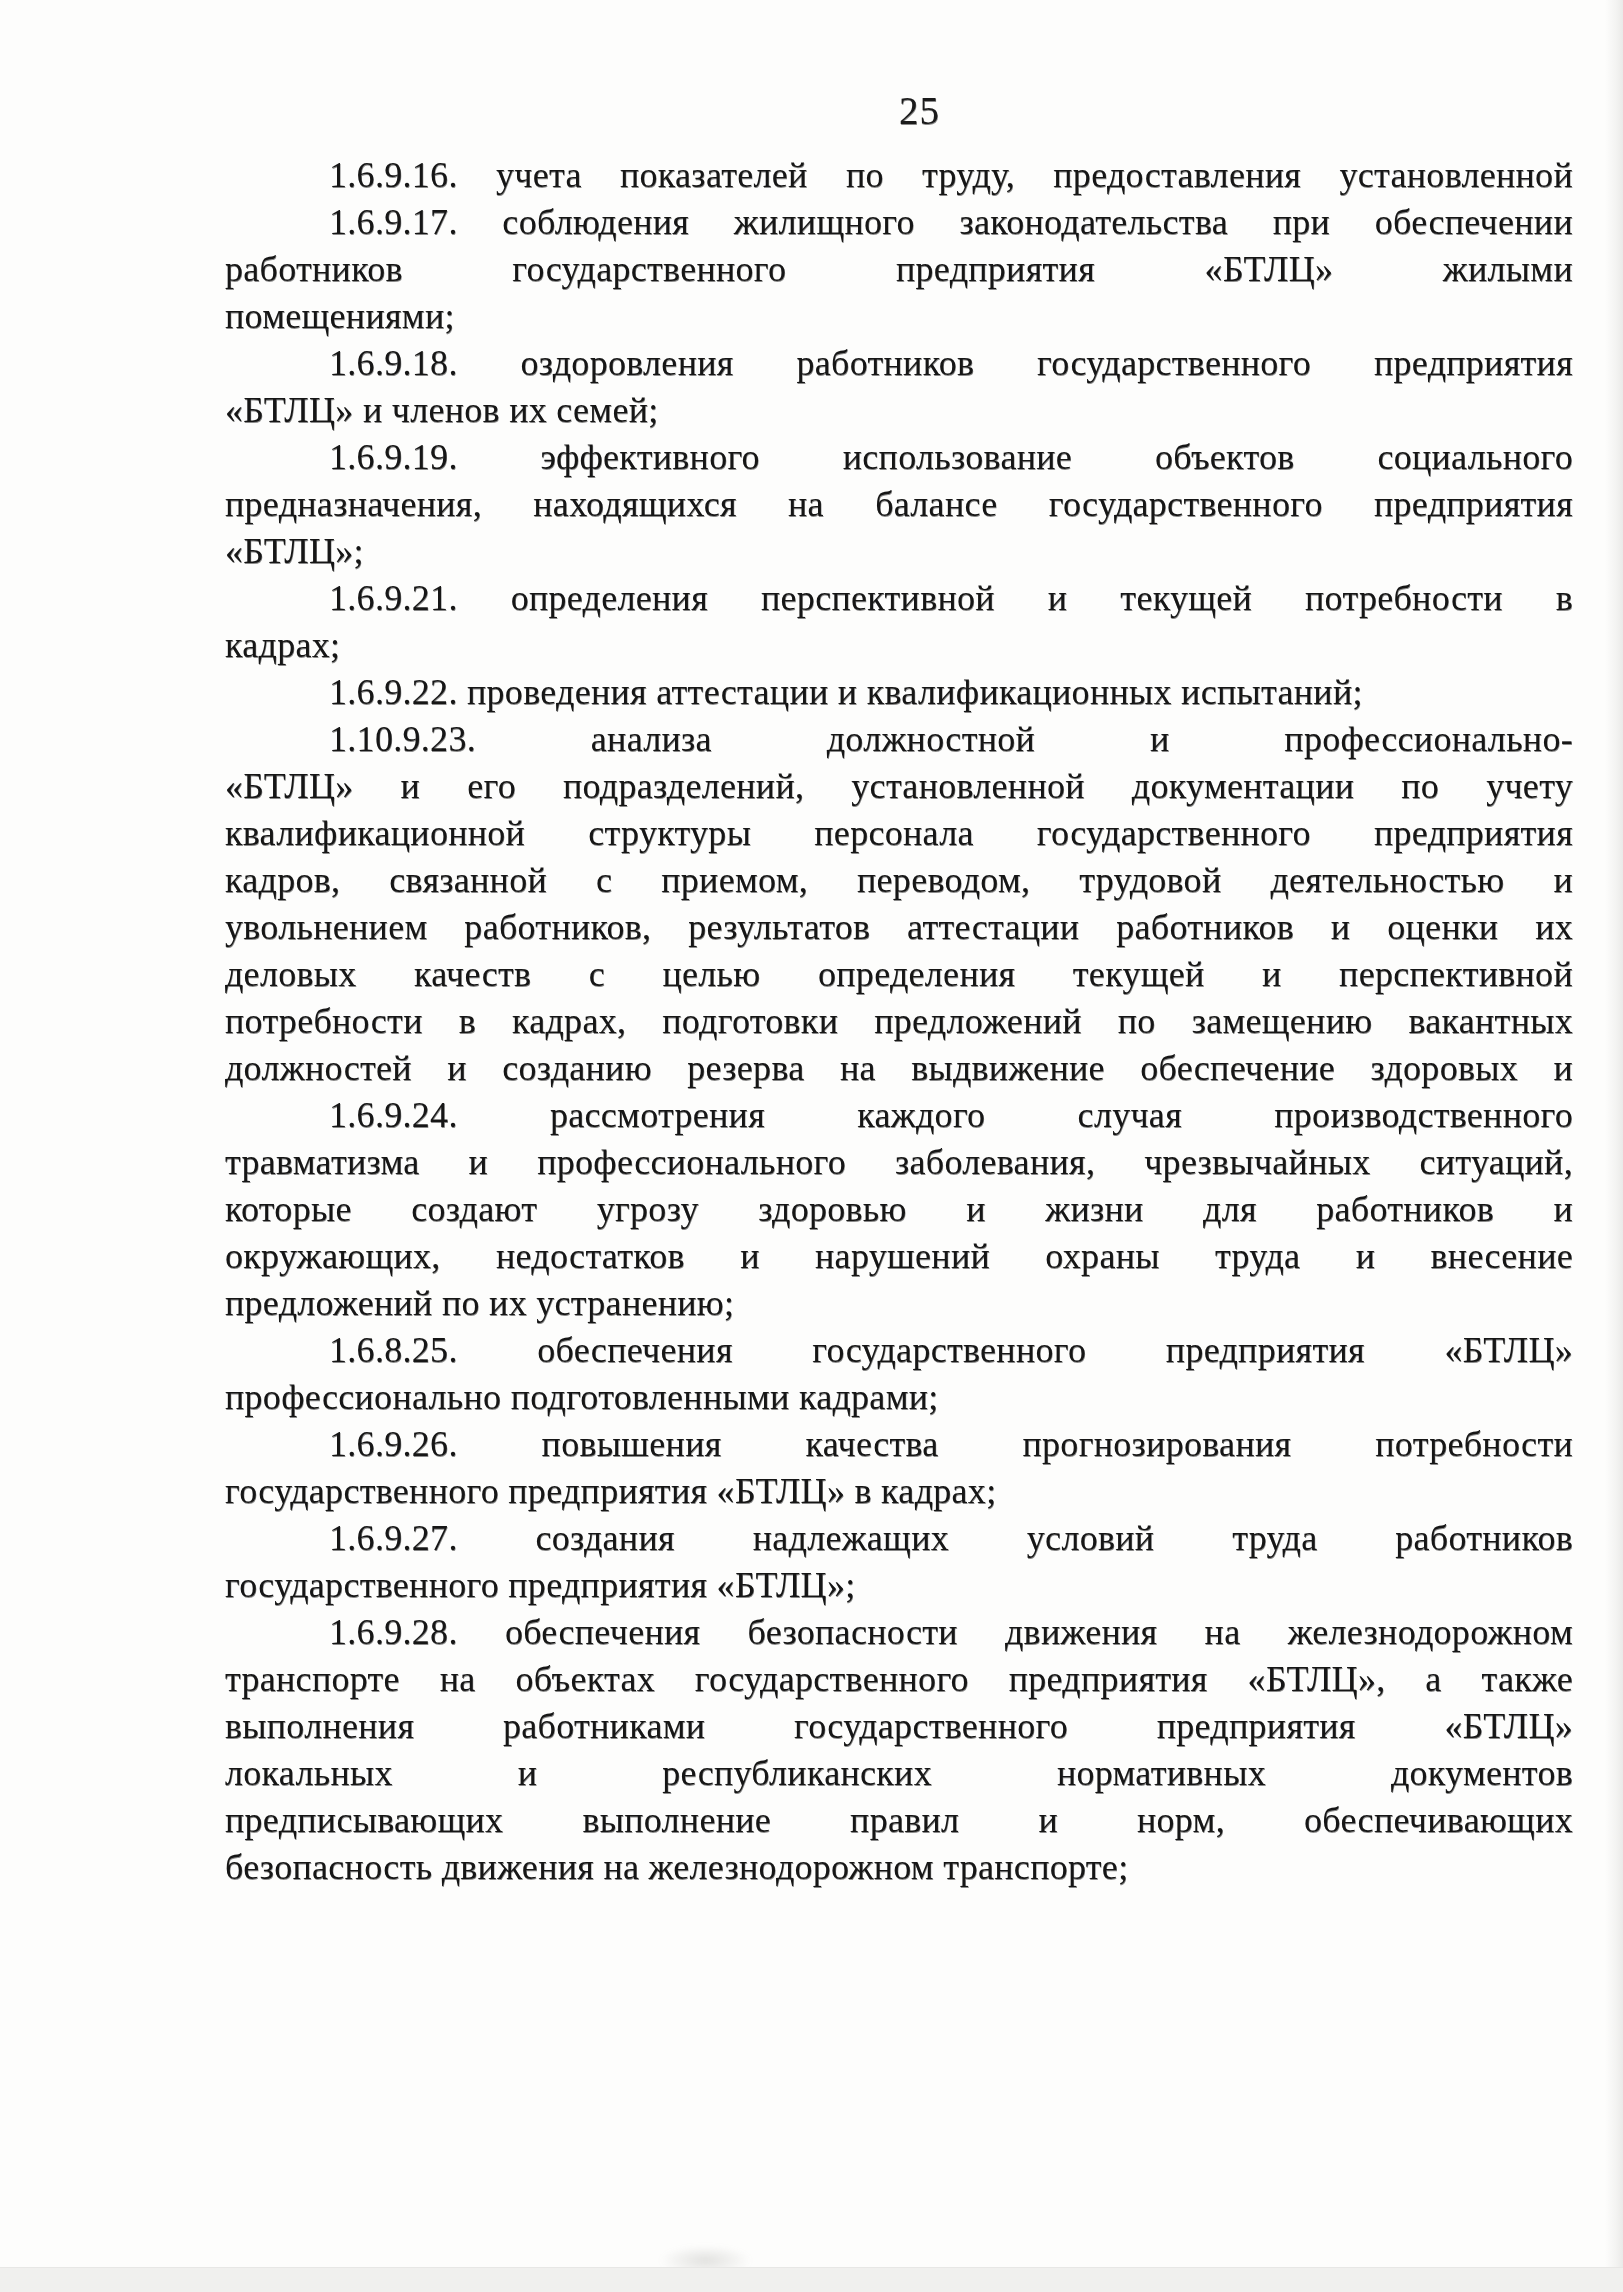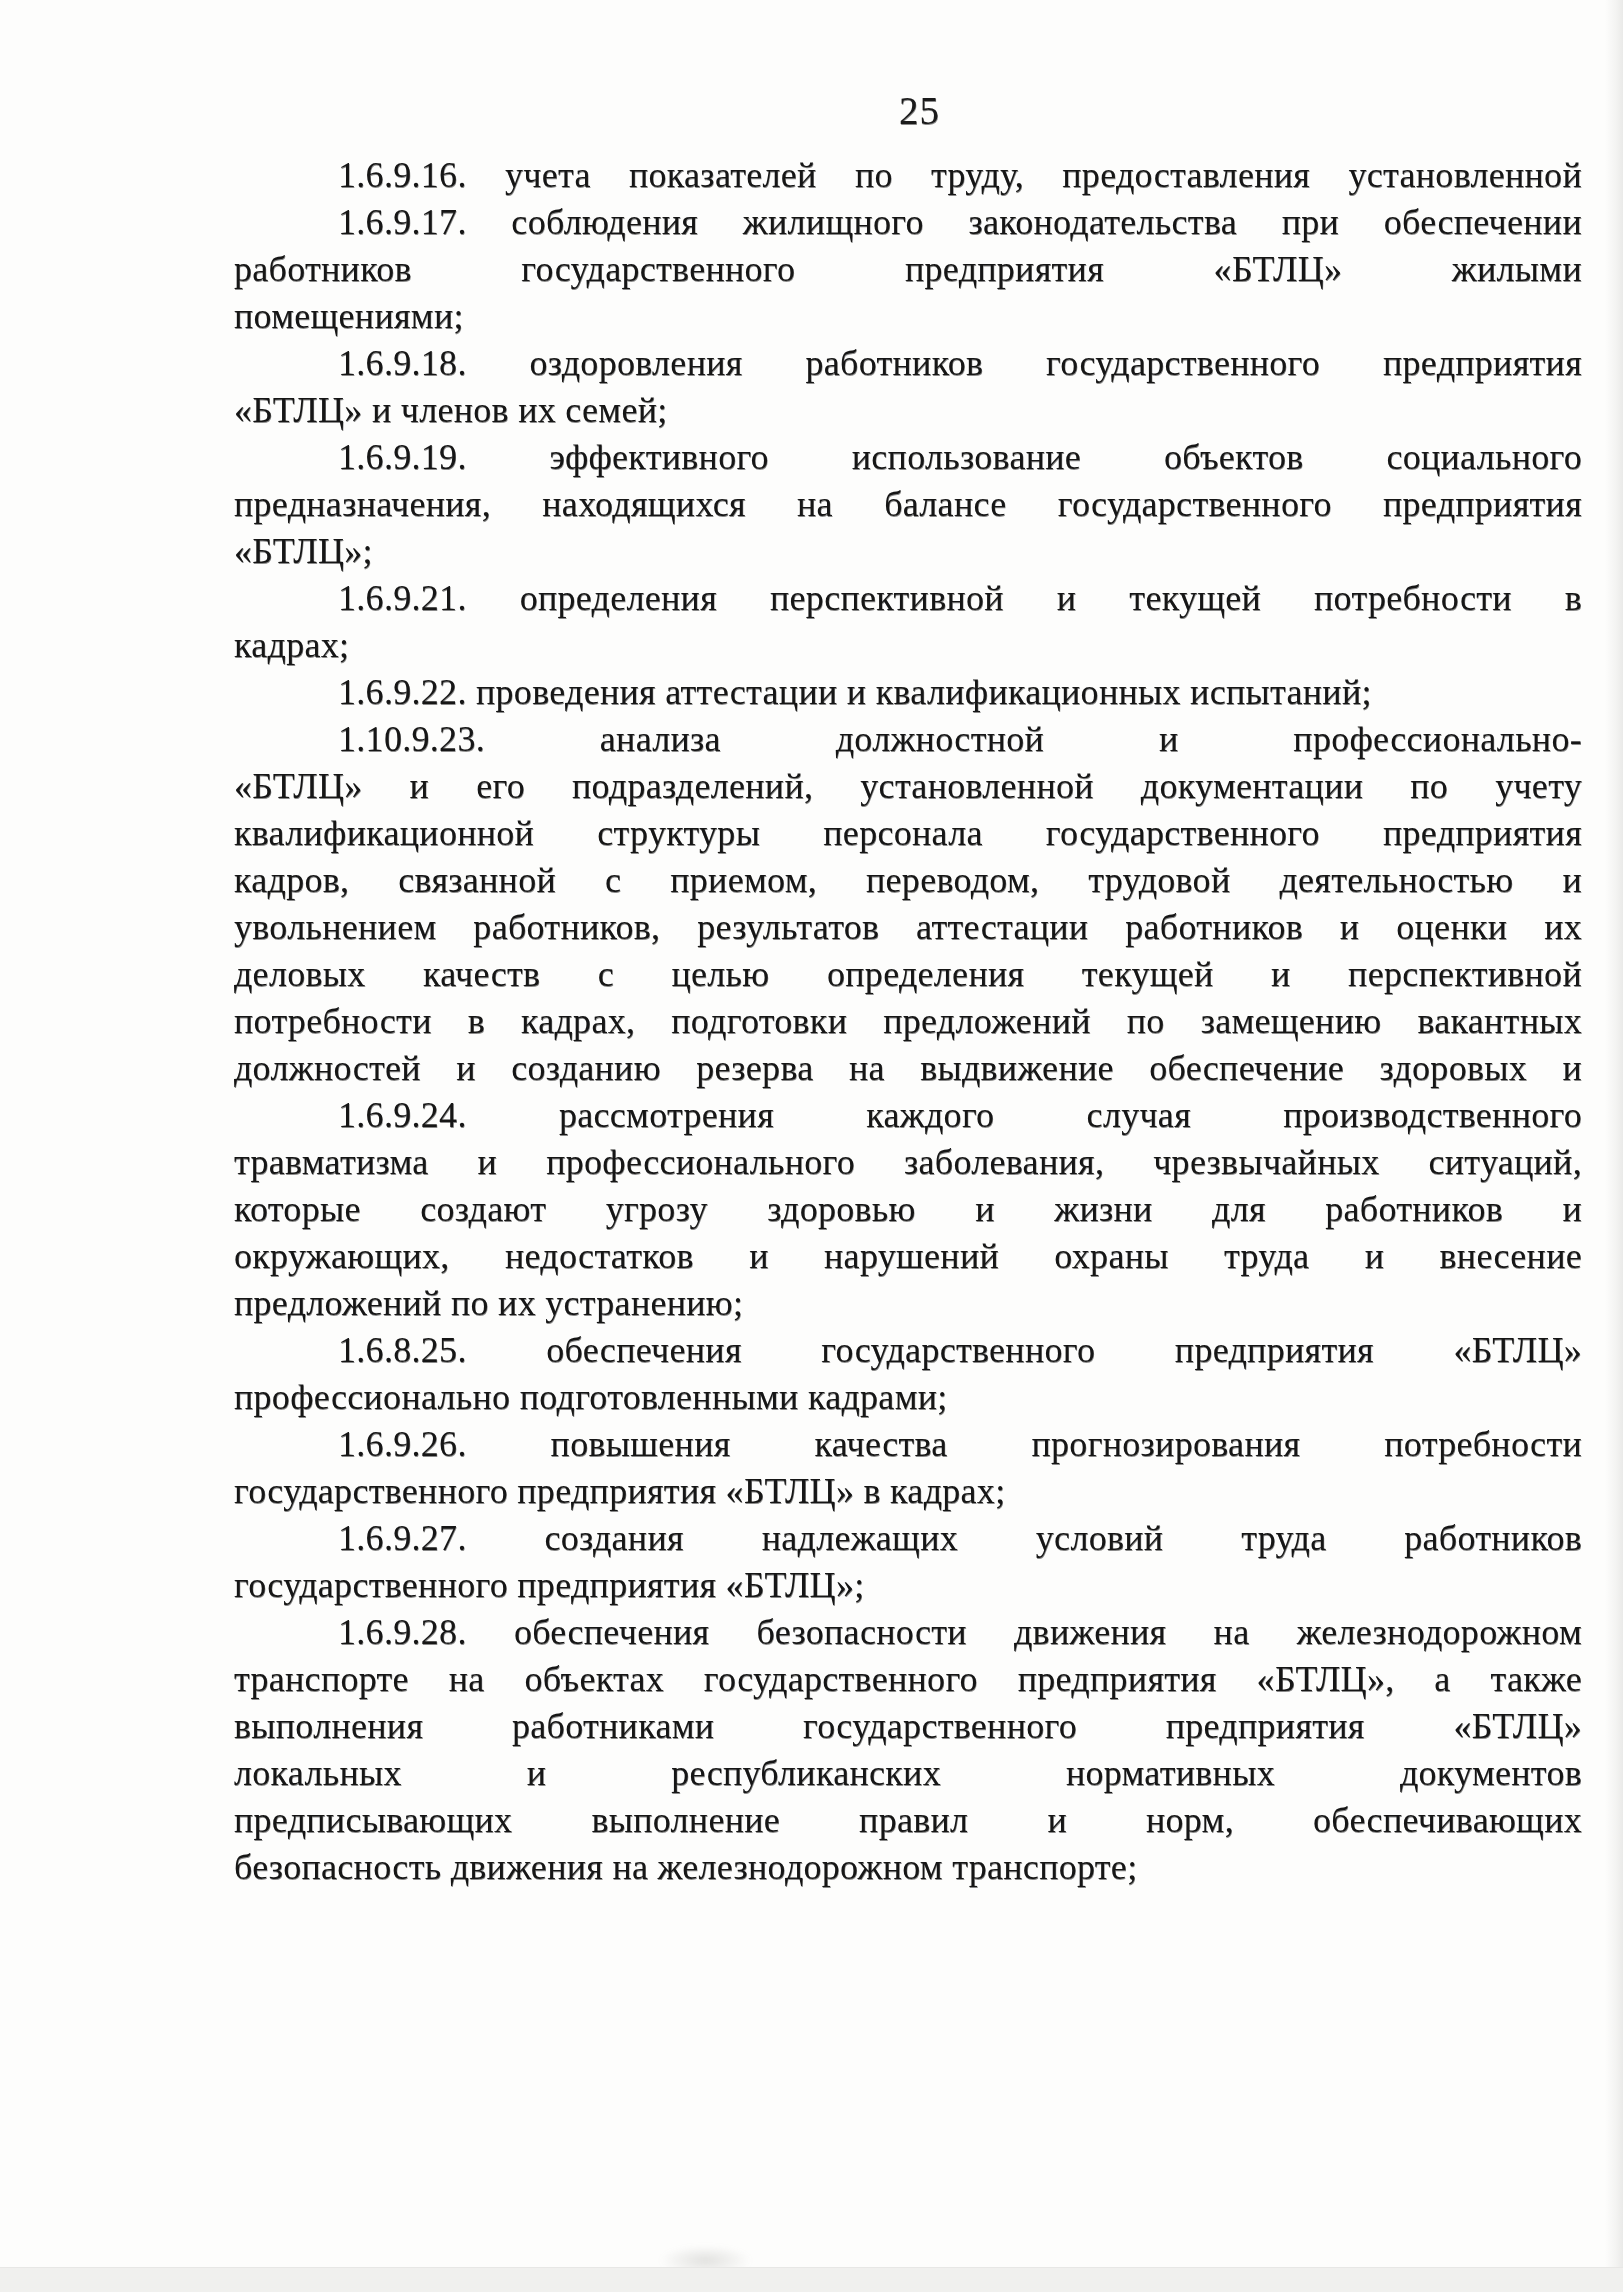--- a/index.html
+++ b/index.html
@@ -25,21 +25,21 @@
     font-family: "Liberation Serif", "DejaVu Serif", serif;
     font-size: 39px;
     line-height: 41px;
     color: #1b1b1b;
     letter-spacing: 1px;
     text-shadow: 0.5px 0.5px 0.3px rgba(25,25,25,0.5);
     margin-left: 33px;
   }
   .text-block {
     position: absolute;
-    left: 234px;
+    left: 225px;
     top: 152px;
     width: 1348px;
     font-family: "Liberation Serif", "DejaVu Serif", serif;
     font-size: 36px;
     line-height: 47px;
     color: #161616;
     letter-spacing: 0.3px;
     text-shadow: 0.5px 0.6px 0.4px rgba(22,22,22,0.5);
   }
   .paragraph {

